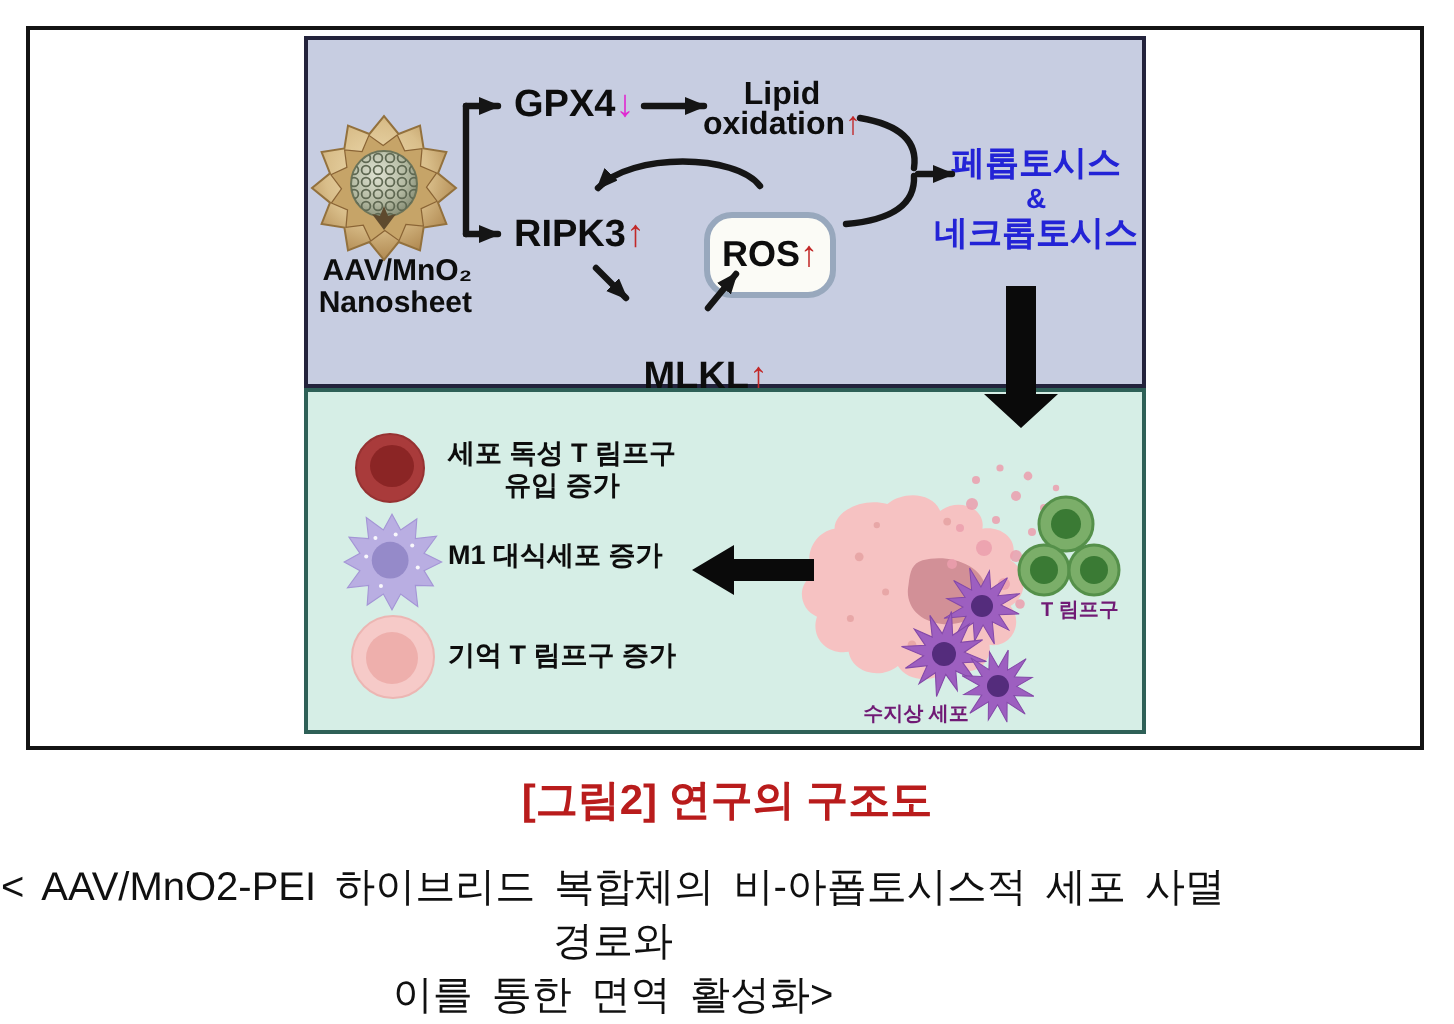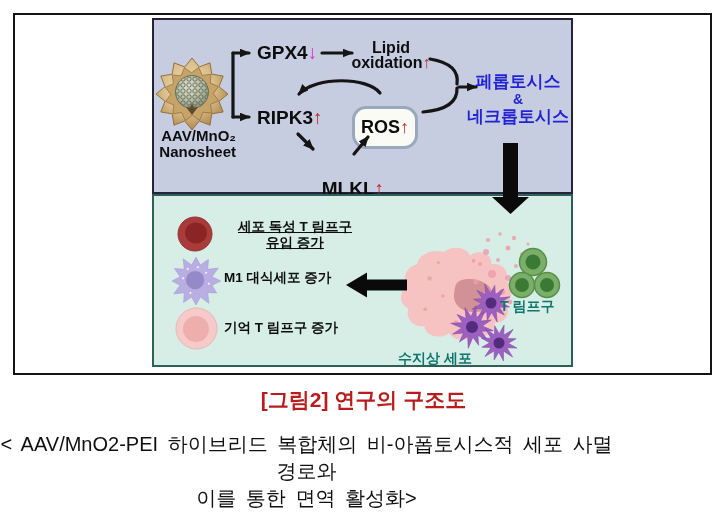--- a/index.html
+++ b/index.html
@@ -23,21 +23,21 @@
   .lipid{left:194px;top:20px;width:86px;text-align:center;}
   .ros-pill{position:absolute;left:198px;top:86px;width:66px;height:43px;box-sizing:border-box;
             background:#fbfbf6;border:3px solid #98a8bd;border-radius:14px;
             display:flex;align-items:center;justify-content:center;
             font-weight:bold;font-size:18px;}
   .outcome{left:310px;top:36px;width:108px;text-align:center;margin-top:16px;}
   .outcome .l1,.outcome .l2{font-size:17px;line-height:20px;}
   .outcome .amp{font-size:14px;line-height:15px;}
   .ib-title{left:250px;top:22px;width:180px;text-align:center;font-size:17px;line-height:18px;}
   .legend-label{position:absolute;font-weight:bold;font-size:13.5px;line-height:15.5px;color:#0d0d0d;white-space:nowrap;}
-  .cell-label{position:absolute;font-weight:bold;font-size:14px;color:#0f766e;white-space:nowrap;}
+  .cell-label{position:absolute;font-weight:bold;font-size:10px;color:#701a75;text-align:center;white-space:nowrap;}
   .caption-1{position:absolute;left:0;top:386px;width:727px;text-align:center;
              font-size:21px;font-weight:bold;color:#b91c1c;}
   .caption-2{position:absolute;left:0;top:431px;width:613px;text-align:center;
              font-size:20px;line-height:27px;color:#101010;word-spacing:4px;}
   svg{display:block;}
 </style>
 </head>
 <body>
 
 <div class="page">
@@ -189,21 +189,21 @@
         </g>
 
         <polygon points="213,76.5 213,83.5 253,83.5 253,94.5 213,94.5 213,101.5 192,89" fill="#0a0a0a"></polygon>
       </svg>
 
 
       <svg class="abs" style="left:23px;top:20px;z-index:4" width="36" height="36" viewBox="0 0 36 36">
         <circle cx="18" cy="18" r="17" fill="#a93b3b" stroke="#963232" stroke-width="1"></circle>
         <ellipse cx="19" cy="17" rx="11" ry="10.5" fill="#8b2525"></ellipse>
       </svg>
-      <div class="legend-label" style="left:76px;top:23px;width:130px;text-align:center;text-decoration:underline;">
+      <div class="legend-label" style="left:62px;top:23px;width:130px;text-align:center;">
         <div>세포 독성 T 림프구</div>
         <div>유입 증가</div>
       </div>
 
       <svg class="abs" style="left:13px;top:58px;z-index:4" width="58" height="54" viewBox="0 0 58 54">
         <g transform="translate(29,27) scale(0.92)">
           <polygon points="27,0 17.4,4.7 22.5,13 12.7,12.7 14,24.2 4.7,17.4 0,26 -4.7,17.4 -13.5,23.4 -12.7,12.7 -24.2,14 -17.4,4.7 -26,0 -17.4,-4.7 -23.4,-13.5 -12.7,-12.7 -14,-24.2 -4.7,-17.4 0,-26 4.7,-17.4 13.5,-23.4 12.7,-12.7 24.2,-14 17.4,-4.7" fill="#b9aee2" stroke="#a495d6" stroke-width="0.6"></polygon>
           <circle cx="-1" cy="-1" r="10" fill="#958ac9"></circle>
           <g fill="#ffffff" opacity="0.9">
             <circle cx="-9" cy="-13" r="1.1"></circle>

